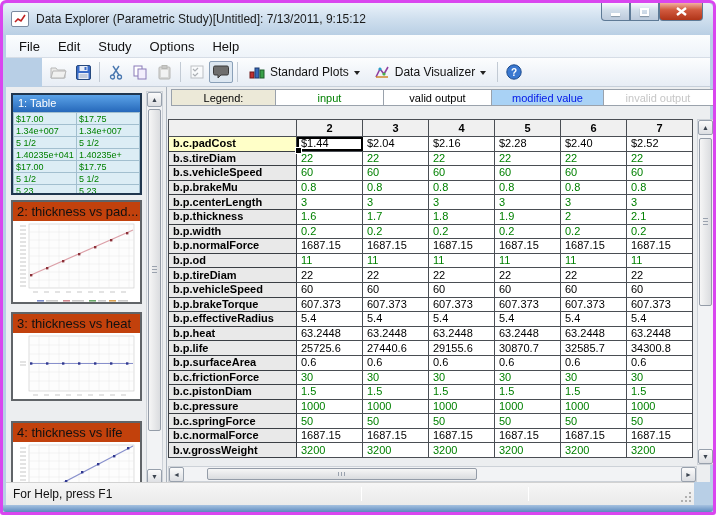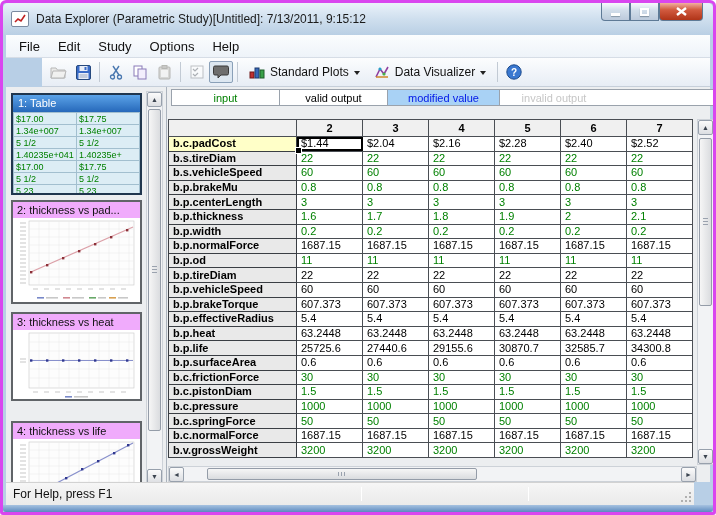--- a/index.html
+++ b/index.html
@@ -62,21 +62,21 @@
   .thumb.selected { border-color:#20364e; }
   .thumb1 { top:90px; height:102px; }
   .thumb1-header { height:17px; background:linear-gradient(#5ba3e8,#2668ba); color:#fff;
     font-size:11px; padding:2px 5px; }
   .mini-table { width:100%; border-collapse:collapse; background:#dcedf5; }
   .mini-table td { font-size:9px; color:#008000; border:1px solid #a2bfcf;
     padding:0 2px; height:12px; white-space:nowrap; overflow:hidden; width:50%; }
   .thumb2 { top:197px; height:104px; }
   .thumb3 { top:309px; height:89px; }
   .thumb4 { top:418px; height:64px; }
-  .thumb-title { font-size:11px; color:#111; padding:2px 4px; background:#f0abfc;
+  .thumb-title { font-size:13px; color:#111; padding:2px 4px; background:#c2410c;
     white-space:nowrap; overflow:hidden; }
 
   
   .grid { position:absolute; left:165px; top:116px; width:529px; height:346px;
     overflow:hidden; background:#eceef0; }
   table.main { border-collapse:collapse; table-layout:fixed; width:524px; font-size:11px; }
   .main th, .main td { border:1px solid #4a4e54; white-space:nowrap; overflow:hidden; }
   .main th { height:17px; background:#f0f0f0; font-weight:bold; color:#000; text-align:center; }
   .main td { height:14.6px; line-height:13px; padding:0 2px 0 4px; background:#fff; }
   .main td.rowlabel { background:#e9e9e9; font-weight:bold; color:#000; border-color:#3a3e44; }
@@ -231,20 +231,21 @@
         <circle cx="8" cy="8" r="7.2" fill="#3a78d0" stroke="#1c4a8c"></circle>
         <text x="8" y="11.5" font-size="10" font-weight="bold" fill="#fff" text-anchor="middle" font-family="Liberation Sans, sans-serif">?</text>
         </svg>
     </div>
   </div>
 
   <div class="content-bg"></div>
   <div class="v-divider"></div>
 
   <div class="legendbar">
+      <div class="lg-cell lg-title">Legend:</div>
       <div class="lg-cell lg-input">input</div>
       <div class="lg-cell lg-valid">valid output</div>
       <div class="lg-cell lg-modified">modified value</div>
       <div class="lg-cell lg-invalid">invalid output</div>
     </div>
 
   <div class="thumb thumb1 selected">
     <div class="thumb1-header">1: Table</div>
     <table class="mini-table">
         <tbody id="mini-tbody">

